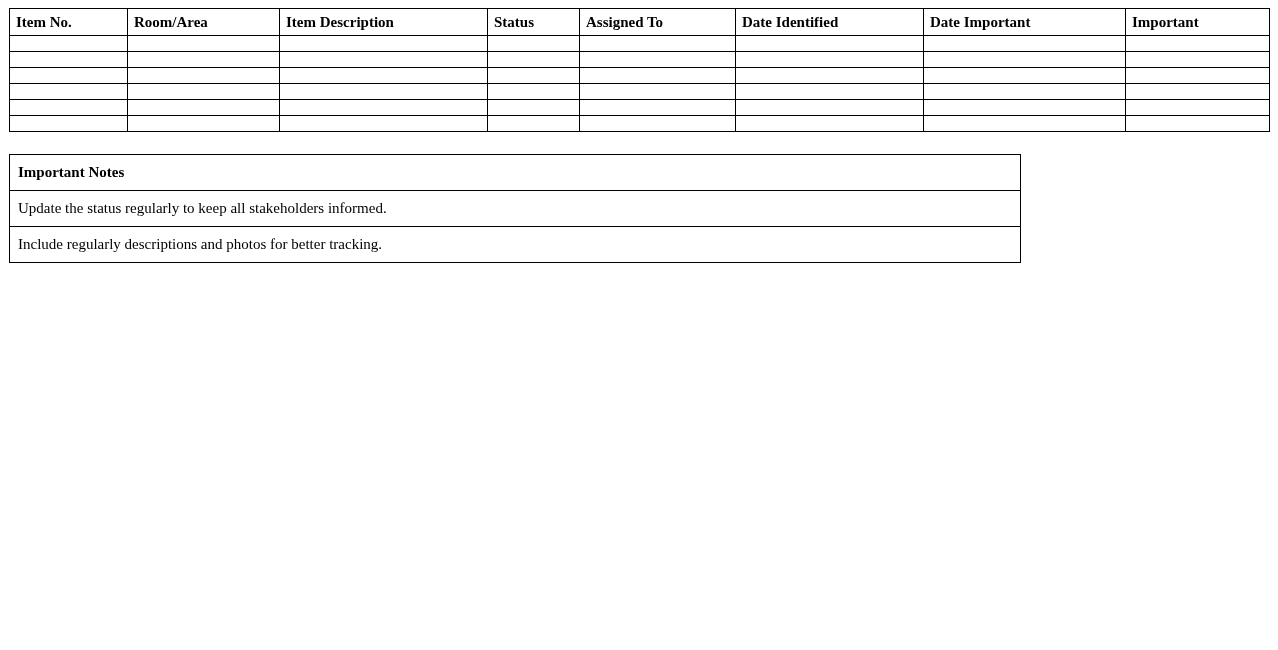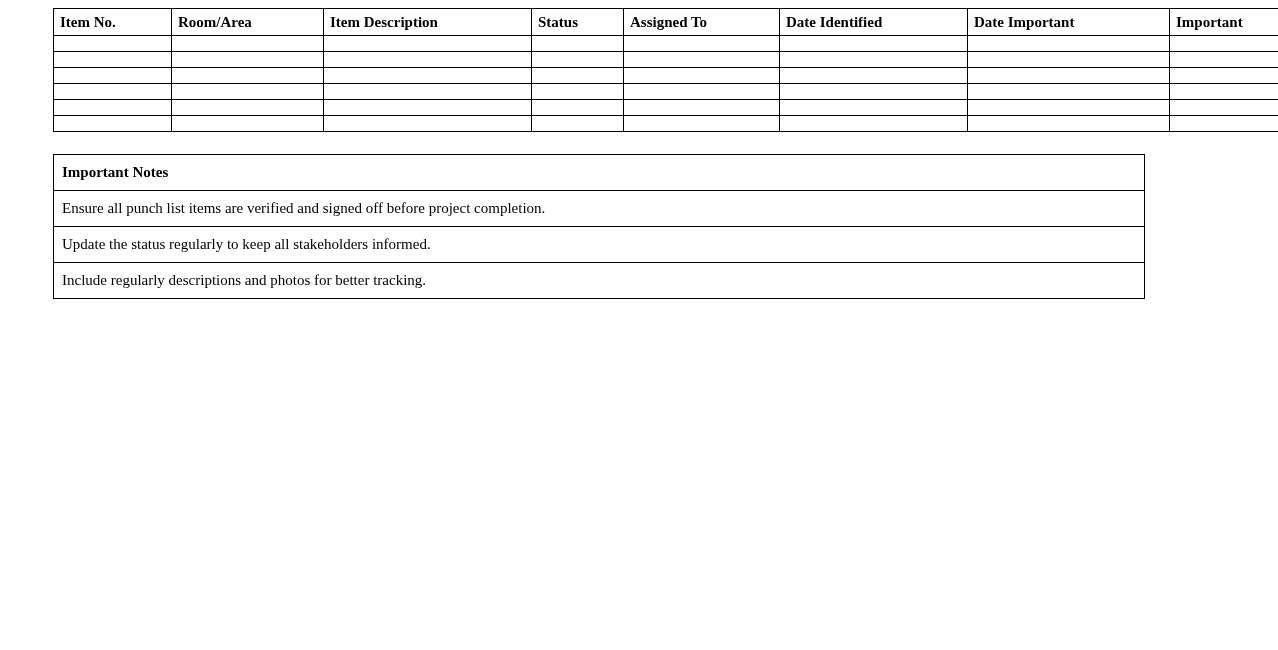--- a/index.html
+++ b/index.html
@@ -9,27 +9,26 @@
   }
   body {
     width: 1278px;
     height: 650px;
     font-family: "Liberation Serif", "DejaVu Serif", serif;
     font-size: 15px;
     color: #000000;
     overflow: hidden;
   }
   .page {
-    padding: 8px 9px 0 17px;
+    padding: 8px 9px 0 9px;
     box-sizing: border-box;
-    margin-left: 36px;
   }
   table {
     border-collapse: collapse;
-    width: 1092px;
+    width: 1012px;
     table-layout: fixed;
   }
   
   table.punch-list {
     border: 1px solid #000000;
   }
   table.punch-list th,
   table.punch-list td {
     border: 1px solid #000000;
     padding: 0 6px;
@@ -161,23 +160,20 @@
   </table>
 
   <div class="spacer"></div>
 
   <table class="notes">
     <tbody>
       <tr>
         <td class="notes-header">Important Notes</td>
       </tr>
       <tr>
-        <td>Ensure all punch list items are verified and signed off before project completion.</td>
-      </tr>
-      <tr>
         <td>Update the status regularly to keep all stakeholders informed.</td>
       </tr>
       <tr>
         <td>Include regularly descriptions and photos for better tracking.</td>
       </tr>
     </tbody>
   </table>
 
 </div>
 

